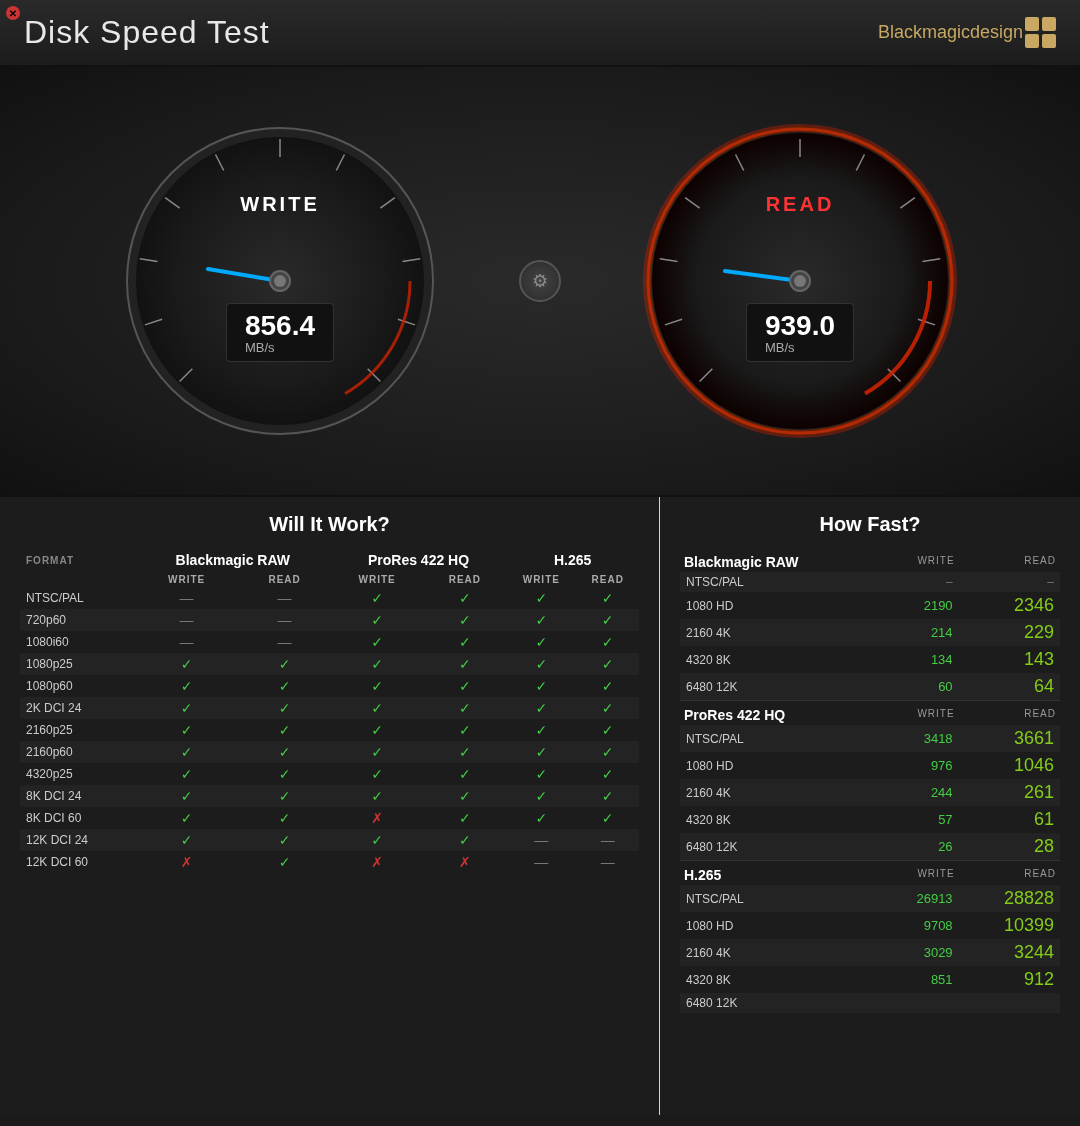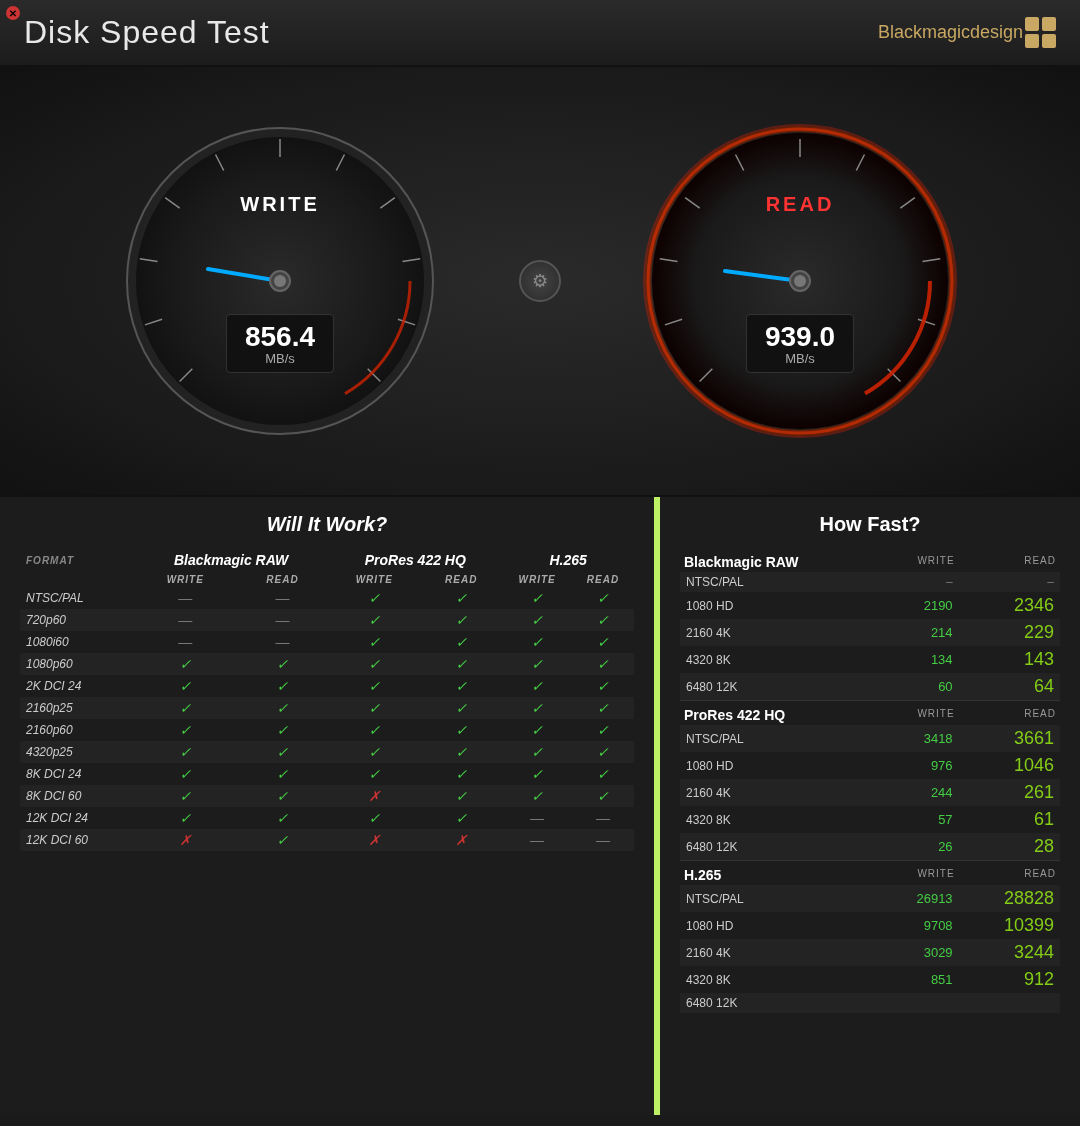--- a/index.html
+++ b/index.html
@@ -119,27 +119,27 @@
     .start-button .start-text {
       font-size: 22px;
       color: #fff;
       font-weight: 700;
       letter-spacing: 1px;
     }
 
     
     .gauge-readout {
       position: absolute;
-      bottom: 68px;
+      bottom: 79px;
       left: 50%;
       transform: translateX(-50%);
       background: #111;
       border: 1px solid #333;
       padding: 6px 18px;
-      text-align: center;
+      text-align: left;
       border-radius: 4px;
     }
     .gauge-readout .speed-val {
       font-size: 28px;
       font-weight: 700;
       color: #fff;
     }
     .gauge-readout .speed-unit {
       font-size: 13px;
       color: #aaa;
@@ -161,22 +161,21 @@
     .data-section {
       display: flex;
       background: #1c1c1c;
       height: calc(1126px - 430px - 78px);
     }
 
     
     .left-panel {
       flex: 0 0 660px;
       padding: 16px 20px;
-      border-right: 6px solid #bef264;
-      font-style: italic;
+      border-right: 1px solid #bef264;
     }
     .panel-title {
       text-align: center;
       font-size: 20px;
       font-weight: 700;
       color: #fff;
       margin-bottom: 12px;
     }
 
     .compat-table {
@@ -465,20 +464,29 @@
           <tr>
             <td class="row-label">1080i60</td>
             <td><span class="dash">—</span></td>
             <td><span class="dash">—</span></td>
             <td><span class="check">✓</span></td>
             <td><span class="check">✓</span></td>
             <td><span class="check">✓</span></td>
             <td><span class="check">✓</span></td>
           </tr>
           <tr>
+            <td class="row-label">1080p25</td>
+            <td><span class="check">✓</span></td>
+            <td><span class="check">✓</span></td>
+            <td><span class="check">✓</span></td>
+            <td><span class="check">✓</span></td>
+            <td><span class="check">✓</span></td>
+            <td><span class="check">✓</span></td>
+          </tr>
+          <tr>
             <td class="row-label">1080p60</td>
             <td><span class="check">✓</span></td>
             <td><span class="check">✓</span></td>
             <td><span class="check">✓</span></td>
             <td><span class="check">✓</span></td>
             <td><span class="check">✓</span></td>
             <td><span class="check">✓</span></td>
           </tr>
           <tr>
             <td class="row-label">2K DCI 24</td>

